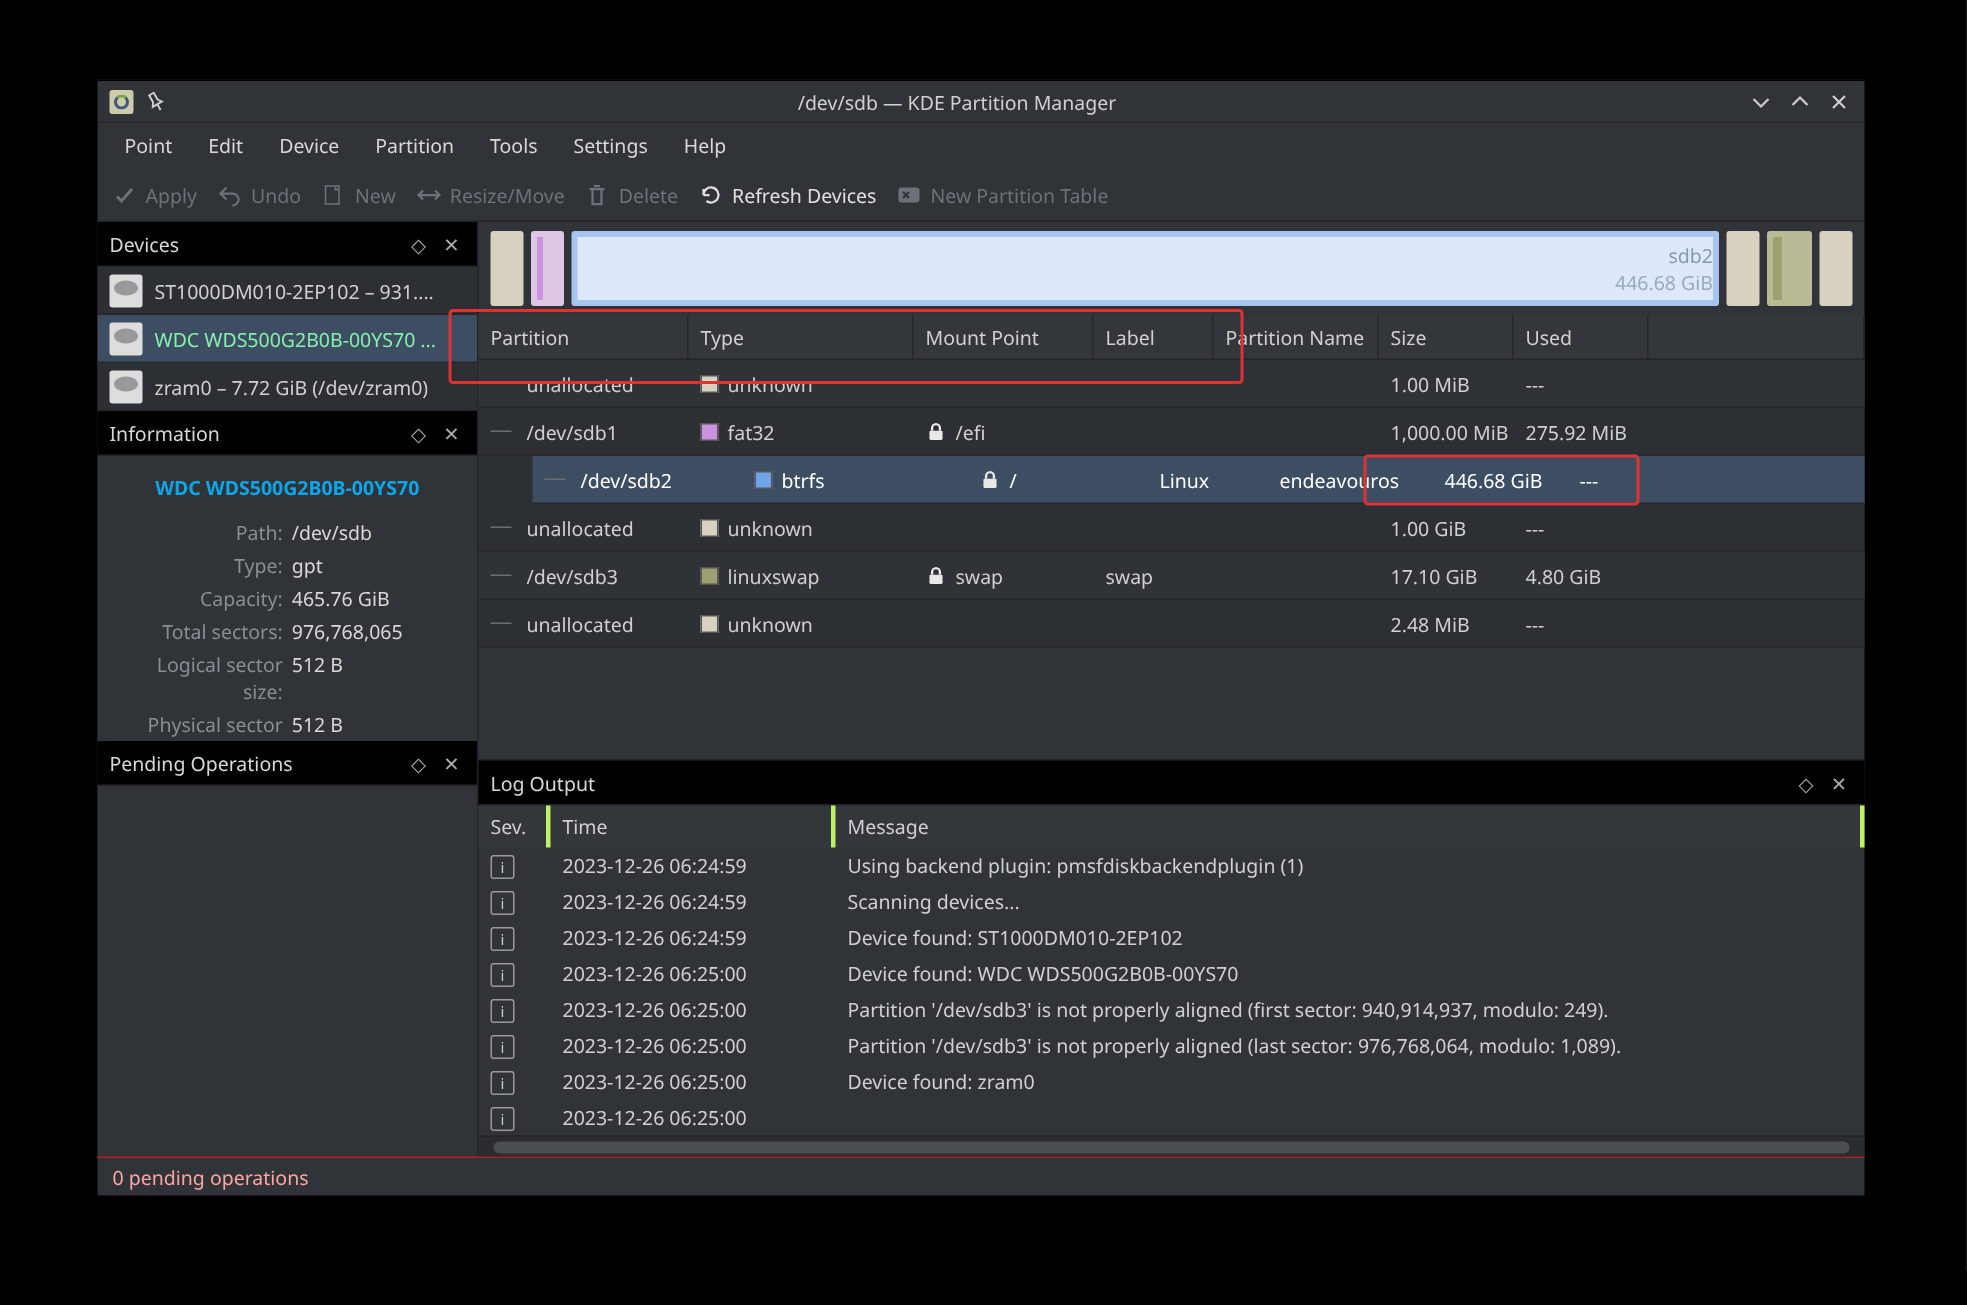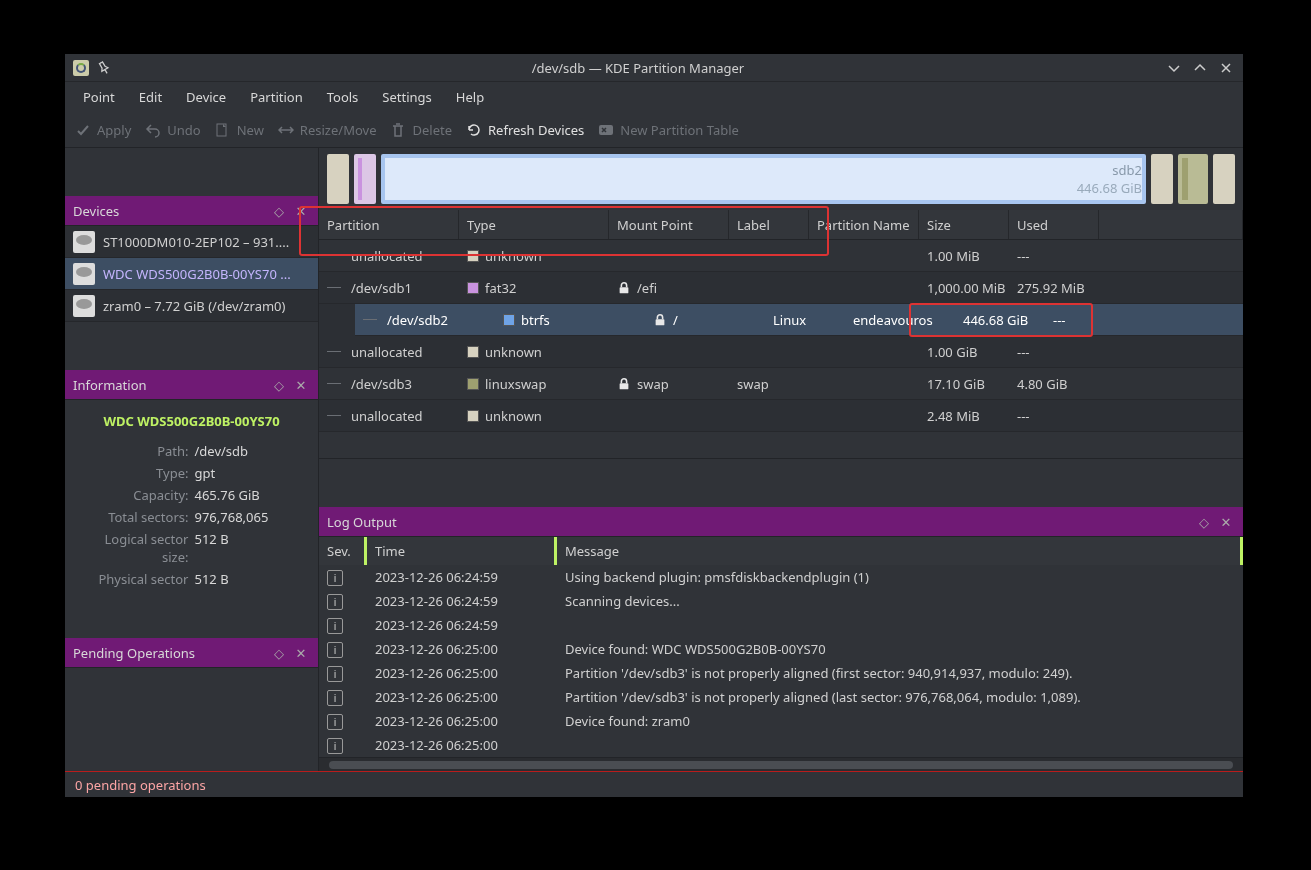--- a/index.html
+++ b/index.html
@@ -12,31 +12,31 @@
   .titlebar .title { flex: 1; text-align: center; color: #d0d0d0; }
   .titlebar .win-btn { width: 18px; height: 18px; display:flex; align-items:center; justify-content:center; color:#c8c8c8; }
   .menubar { height: 30px; display: flex; align-items: center; padding: 0 6px; gap: 0; }
   .menubar .menu-item { padding: 6px 12px; color: #d8d8d8; }
   .toolbar { height: 36px; display: flex; align-items: center; padding: 0 10px; gap: 14px; border-bottom: 1px solid #222428; }
   .tool { display: flex; align-items: center; gap: 6px; color: #6e7278; }
   .tool.enabled { color: #e0e0e0; }
   .tool .ico { width:16px; height:16px; display:inline-flex; align-items:center; justify-content:center; }
   .body-row { flex: 1; display: flex; min-height: 0; }
   .left-col { width: 254px; display: flex; flex-direction: column; border-right: 1px solid #222428; }
-  .panel-header { height: 30px; background: #701a75; border-bottom: 1px solid #222428; display: flex; align-items: center; padding: 0 8px; color: #d8d8d8; margin-top: 48px; }
+  .panel-header { height: 30px; background: #000000; border-bottom: 1px solid #222428; display: flex; align-items: center; padding: 0 8px; color: #d8d8d8; }
   .panel-header .spacer { flex: 1; }
   .panel-header .pbtn { width: 18px; height: 18px; display:flex; align-items:center; justify-content:center; color:#aaa; margin-left:4px;}
   .devices-list { background: #2c2f34; }
   .device-row { height: 32px; display: flex; align-items: center; gap: 8px; padding: 0 8px; border-bottom: 1px solid #25272b; }
-  .device-row.selected { background: #3d4e63; color: #c4b5fd; }
+  .device-row.selected { background: #3d4e63; color: #86efac; }
   .device-row .hdd-icon { width: 22px; height: 22px; background: #ddd; border-radius: 2px; position:relative; flex-shrink:0;}
   .device-row .hdd-icon::after { content:""; position:absolute; left:3px; right:3px; top:4px; height:10px; border-radius:50%; background:#999;}
   .device-row span { white-space: nowrap; overflow: hidden; text-overflow: ellipsis; }
   .info-body { padding: 6px 10px; background:#303338; }
-  .info-title { text-align: center; font-weight: bold; color: #bef264; padding: 6px 0 10px; }
+  .info-title { text-align: center; font-weight: bold; color: #0ea5e9; padding: 6px 0 10px; }
   .info-line { display: flex; gap: 6px; padding: 2px 0; font-size: 12px;}
   .info-line .k { flex:1; text-align: right; color: #8a8e94; }
   .info-line .v { flex:1; text-align: left; color: #d8d8d8; }
   .pending-body { flex: 1; background:#303338; }
   .right-col { flex: 1; display: flex; flex-direction: column; min-width: 0; }
   .graphical { height: 62px; padding: 6px 8px; display: flex; gap: 5px; }
   .gblock { height: 100%; border-radius: 2px; position: relative; display:flex; flex-direction:column; align-items:flex-end; justify-content:center; font-size:11px; overflow:hidden;}
   .gblock.unalloc { background: #d7d2c0; }
   .gblock.fat { background: #dcc7e6; border: 4px solid #dcc7e6; }
   .gblock.fat .fill { position:absolute; left:0; top:0; bottom:0; width:28%; background:#c993df; }
@@ -370,20 +370,21 @@
     <div>Using backend plugin: pmsfdiskbackendplugin (1)</div>
             </div>
             <div class="log-row">
     <div><span class="sev-icon">i</span></div>
     <div>2023-12-26 06:24:59</div>
     <div>Scanning devices...</div>
             </div>
             <div class="log-row">
     <div><span class="sev-icon">i</span></div>
     <div>2023-12-26 06:24:59</div>
+    <div>Device found: ST1000DM010-2EP102</div>
             </div>
             <div class="log-row">
     <div><span class="sev-icon">i</span></div>
     <div>2023-12-26 06:25:00</div>
     <div>Device found: WDC WDS500G2B0B-00YS70</div>
             </div>
             <div class="log-row">
     <div><span class="sev-icon">i</span></div>
     <div>2023-12-26 06:25:00</div>
     <div>Partition '/dev/sdb3' is not properly aligned (first sector: 940,914,937, modulo: 249).</div>

